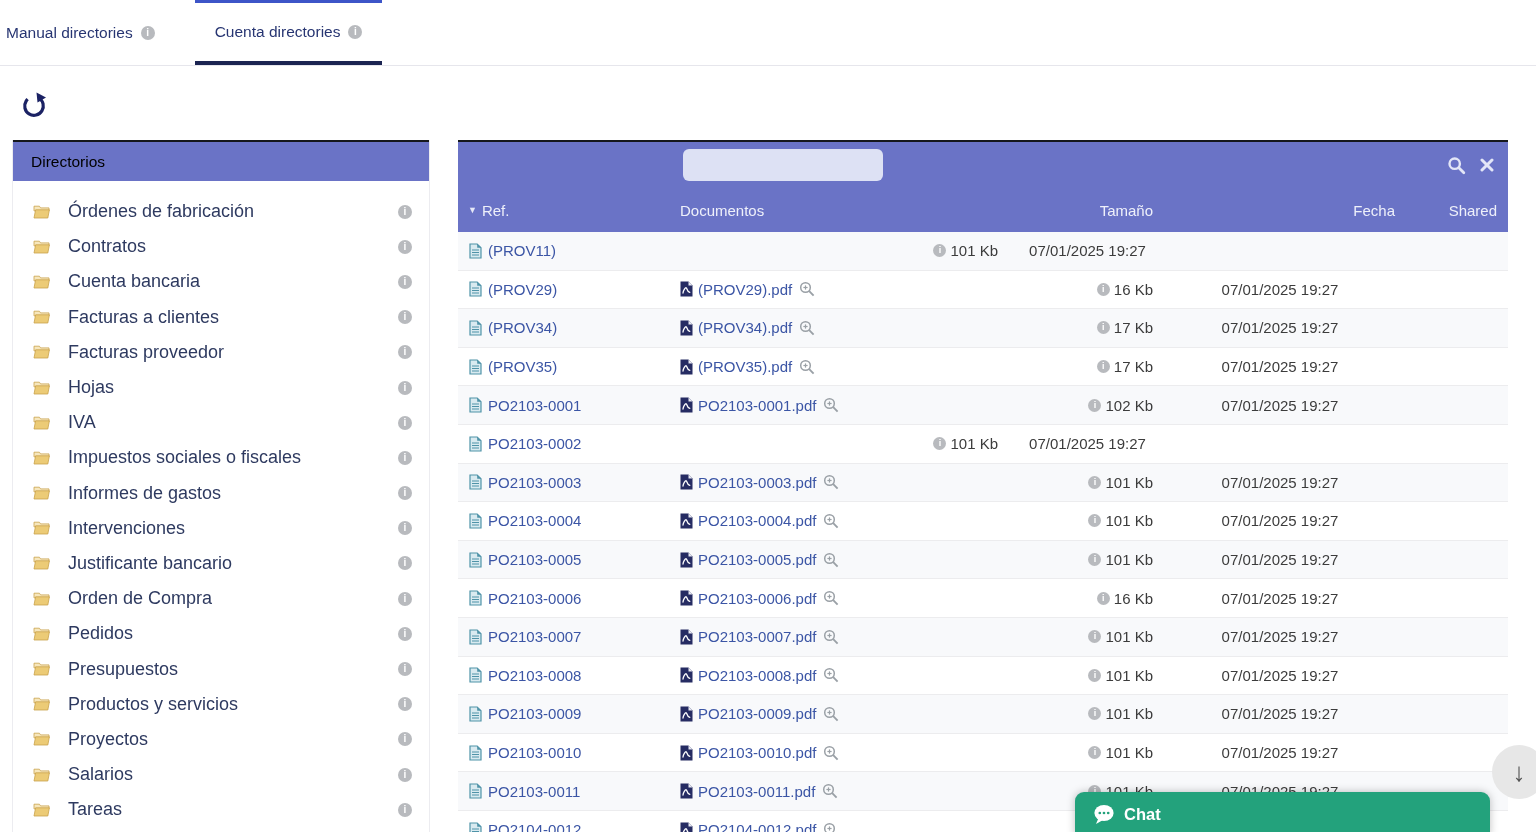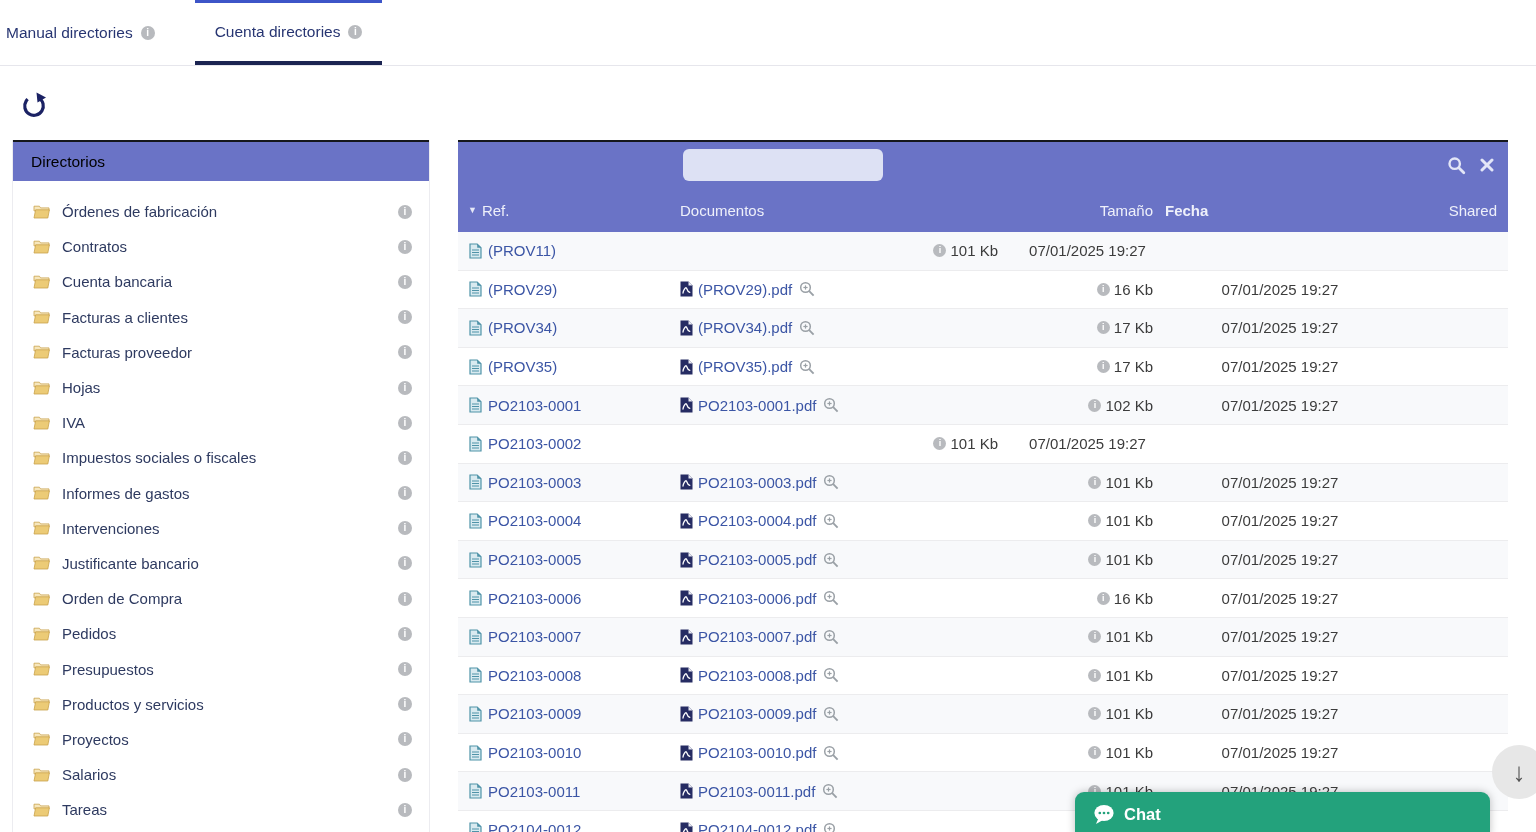--- a/index.html
+++ b/index.html
@@ -24,35 +24,35 @@
   .tab.active{margin-left:26px;padding:0 20px;border-top:3px solid var(--tab-blue);border-bottom:4px solid var(--tab-underline);}
   .info-badge{width:14px;height:14px;border-radius:50%;background:#b8babe;color:#fff;font-size:10px;font-weight:bold;display:inline-flex;align-items:center;justify-content:center;flex:0 0 auto;font-style:normal;line-height:1;}
   .info-badge.sm{width:13px;height:13px;font-size:9px;}
   
   .refresh-btn{position:absolute;top:92px;left:20px;width:28px;height:28px;border:none;background:transparent;padding:0;cursor:pointer;}
   
   .sidebar{position:absolute;left:12px;top:140px;width:418px;height:692px;border-left:1px solid #ececf0;border-right:1px solid #ececf0;box-sizing:border-box;background:#fff;}
   .sidebar-header{height:41px;background:var(--header-bg);border-top:2px solid var(--dark-line);box-sizing:border-box;display:flex;align-items:center;padding-left:18px;color:#000000;font-size:15.5px;}
   .sidebar-list{padding-top:13px;}
   .sidebar-item{height:35.2px;display:flex;align-items:center;padding:0 17px 0 20px;cursor:pointer;}
-  .sidebar-item .label{margin-left:12px;color:#2e3a60;font-size:15px;}
+  .sidebar-item .label{margin-left:18px;color:#2e3a60;font-size:18px;}
   .sidebar-item .info-badge{margin-left:auto;}
   .folder-icon{display:inline-flex;flex:0 0 auto;}
   
   .doc-table{position:absolute;left:458px;top:140px;width:1050px;}
   .table-header{background:var(--header-bg);border-top:2px solid var(--dark-line);box-sizing:border-box;}
   .search-row{height:46px;position:relative;}
   .search-input{position:absolute;left:225px;top:7px;width:200px;height:32px;background:#dde1f4;border:none;border-radius:6px;padding:0 10px;box-sizing:border-box;font-size:14px;color:#333;outline:none;font-family:"Liberation Sans",sans-serif;}
   .header-icons{position:absolute;right:14px;top:0;height:46px;display:flex;align-items:center;gap:14px;}
   .hicon{display:inline-flex;cursor:pointer;}
   .cols-row{height:44px;display:grid;grid-template-columns:222px 330px 155px 230px 113px;align-items:center;color:#eef0fa;font-size:15px;}
   .col-ref{padding-left:10px;display:flex;align-items:center;gap:5px;cursor:pointer;}
   .caret{font-size:9px;line-height:1;color:#e6e8f7;}
   .col-size{text-align:right;padding-right:12px;}
-  .col-date{text-align:left;font-weight:bold;}
+  .col-date{text-align:right;}
   .col-shared{text-align:right;padding-right:11px;}
   
   .trow{display:grid;grid-template-columns:222px 330px 155px 230px 113px;height:38.6px;box-sizing:border-box;border-bottom:1px solid #ececee;align-items:center;font-size:15px;background:#fff;}
   .trow:nth-child(odd){background:#f8f9fb;}
   .cell{display:flex;align-items:center;}
   .cell-ref{gap:6px;padding-left:11px;}
   .cell-doc{gap:5px;}
   .link{color:var(--link);text-decoration:none;cursor:pointer;}
   .cell-size{justify-content:flex-end;gap:4px;padding-right:12px;color:var(--text);}
   .cell-date{justify-content:center;color:var(--text);}

